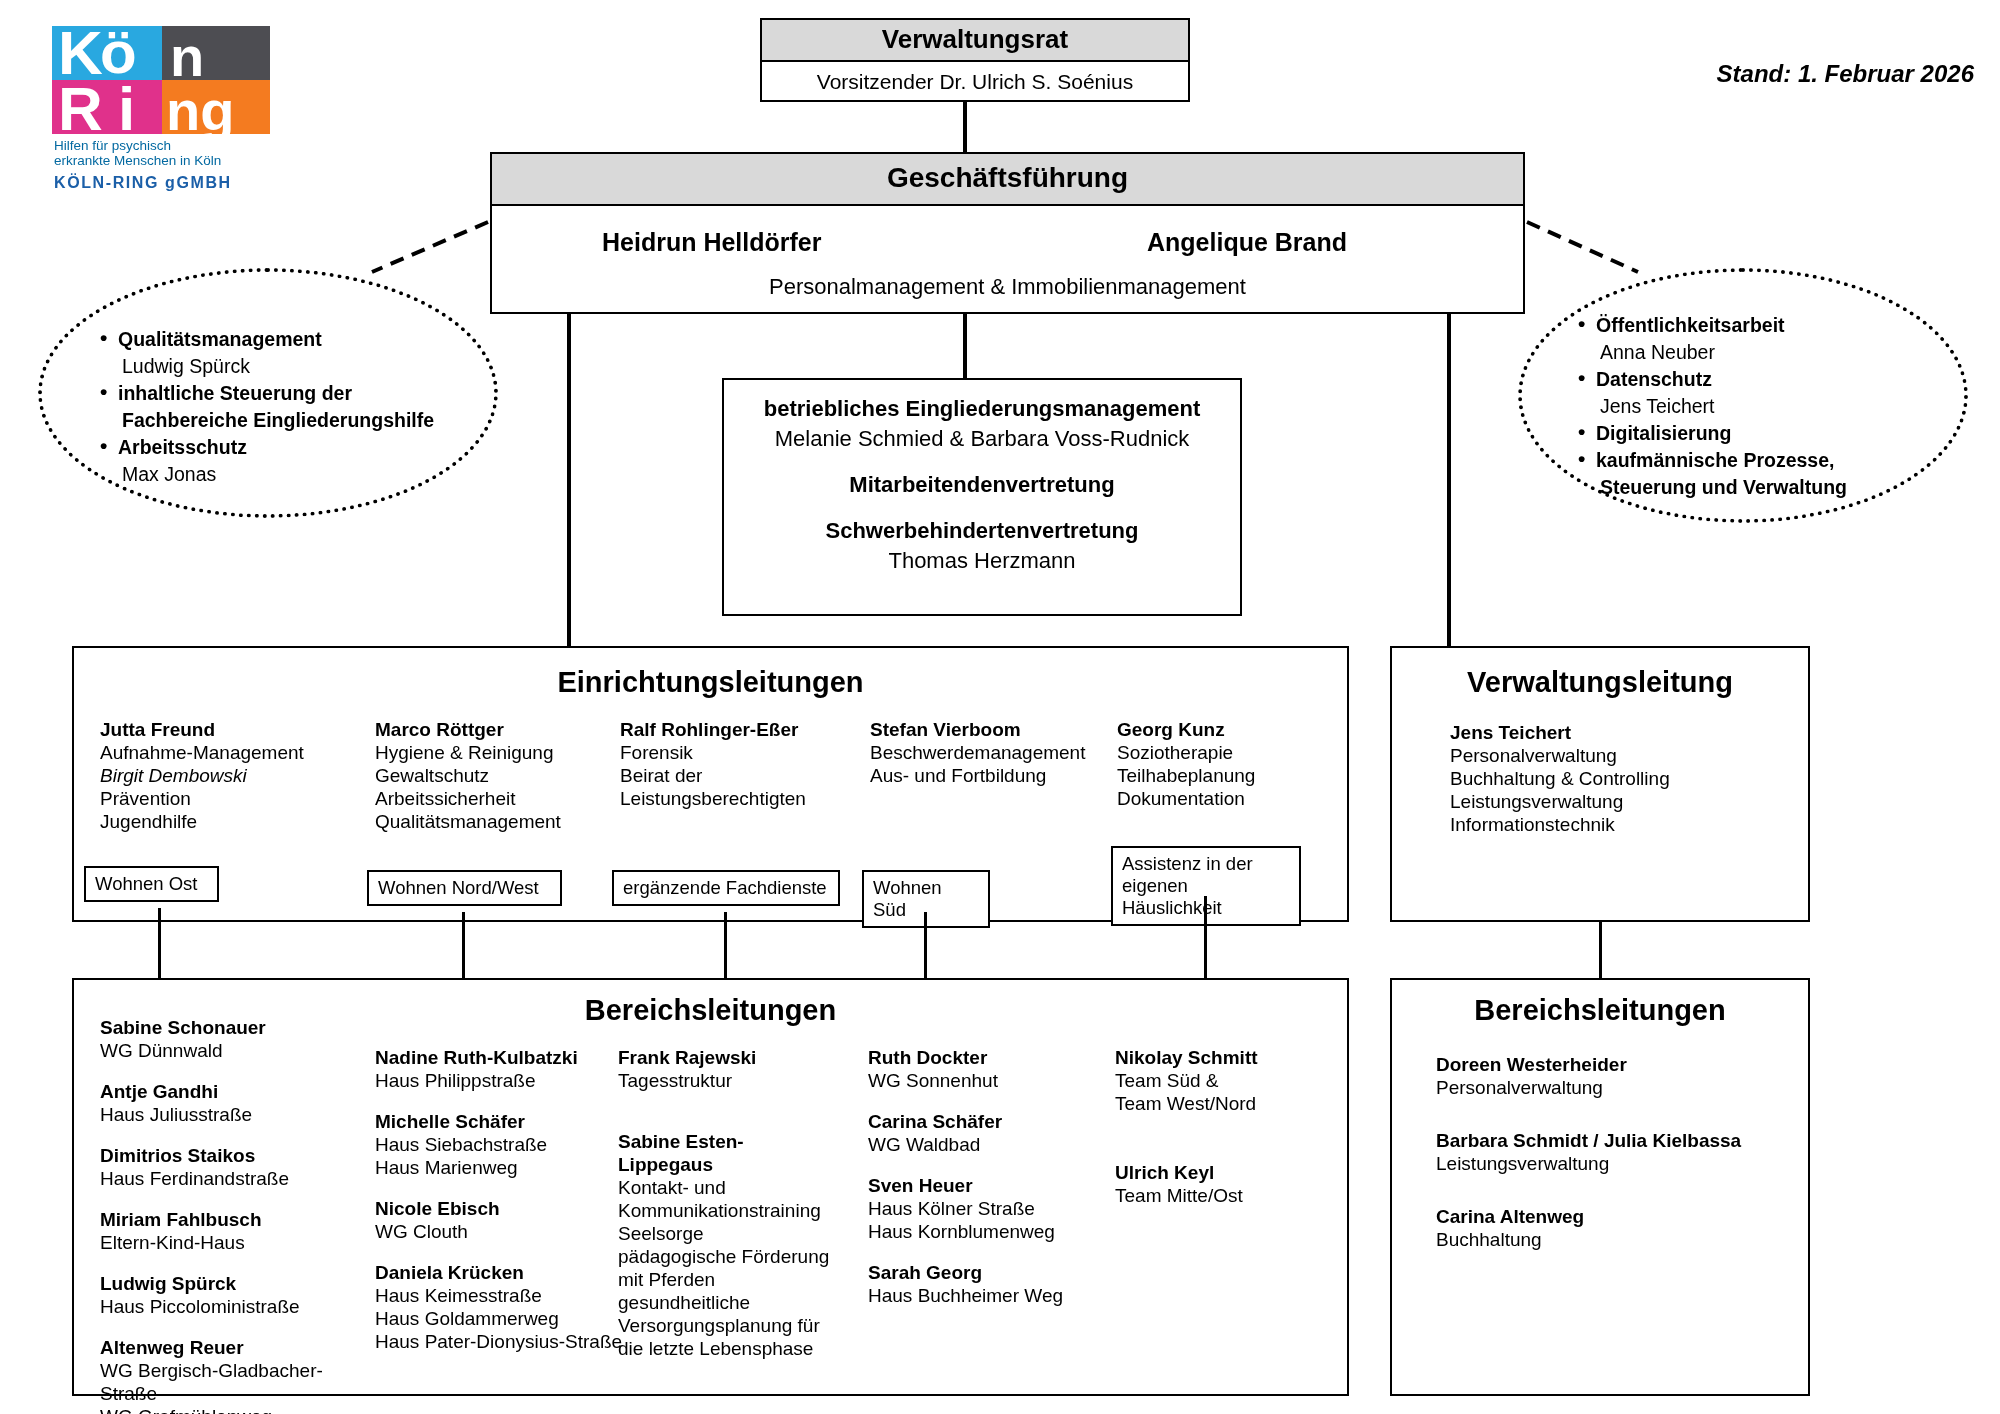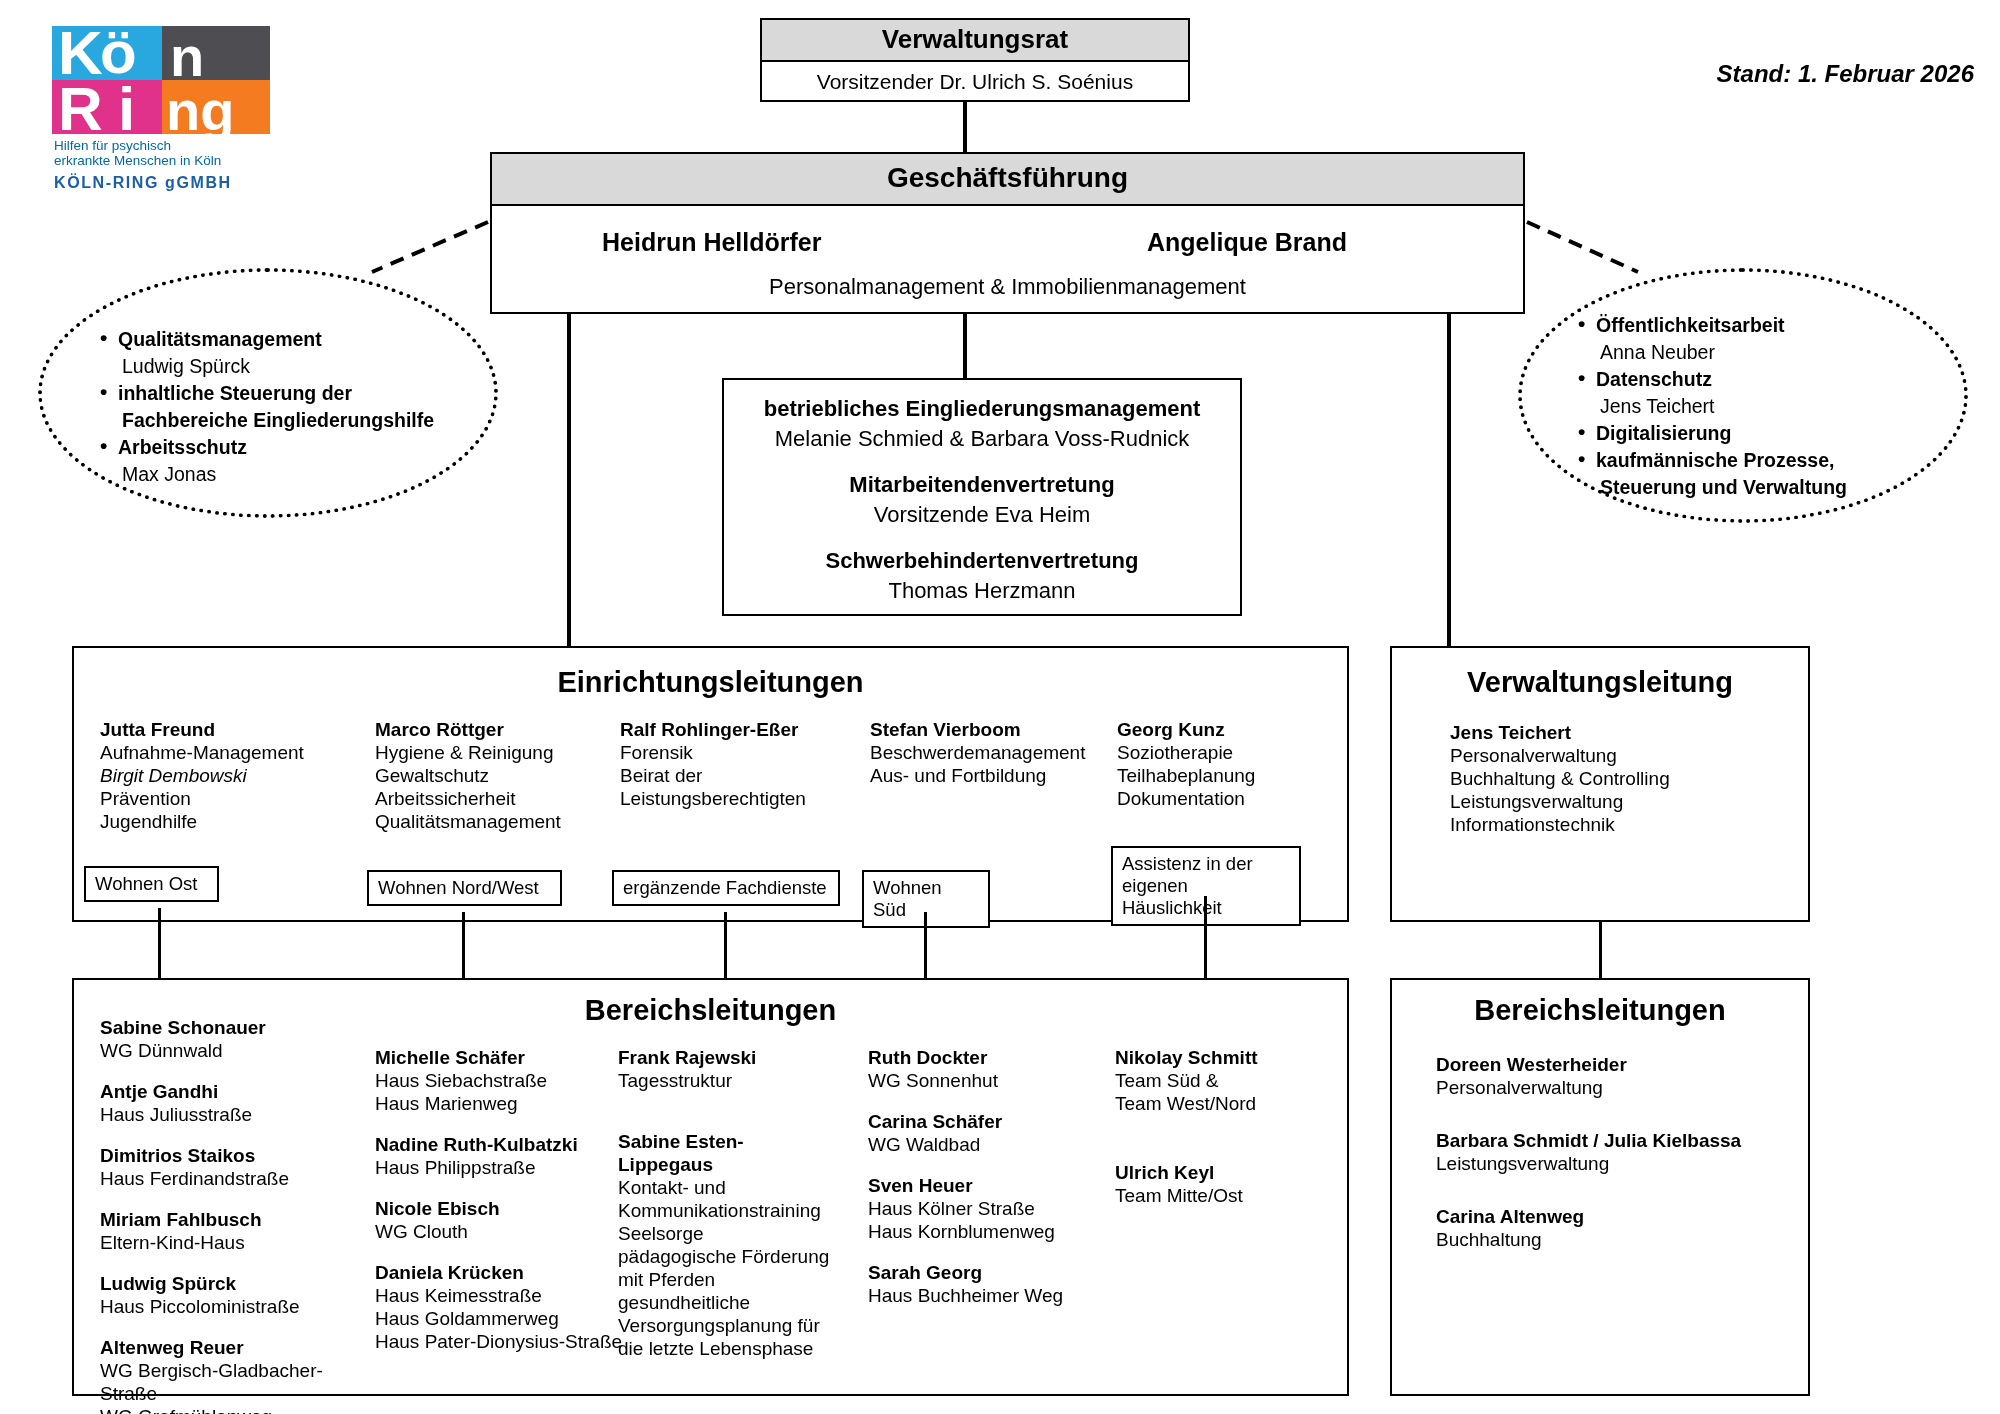--- a/index.html
+++ b/index.html
@@ -159,21 +159,20 @@
     </ul>
   </div>
 
   <div class="vline" style="left:963px;top:314px;height:64px;"></div>
   <div class="box" style="left:722px;top:378px;width:520px;height:238px;">
     <div style="padding:14px 10px 0 10px;text-align:center;">
       <div style="font-size:22px;font-weight:bold;line-height:30px;">betriebliches Eingliederungsmanagement</div>
       <div style="font-size:22px;line-height:30px;">Melanie Schmied &amp; Barbara Voss-Rudnick</div>
       <div style="height:16px;"></div>
       <div style="font-size:22px;font-weight:bold;line-height:30px;">Mitarbeitendenvertretung</div>
-      <div style="font-size:22px;line-height:30px;">Vorsitzende Eva Heim</div>
       <div style="height:16px;"></div>
       <div style="font-size:22px;font-weight:bold;line-height:30px;">Schwerbehindertenvertretung</div>
       <div style="font-size:22px;line-height:30px;">Thomas Herzmann</div>
     </div>
   </div>
 
   <div class="vline" style="left:567px;top:314px;height:334px;"></div>
   <div class="vline" style="left:1447px;top:314px;height:334px;"></div>
 
   <div class="box" style="left:72px;top:646px;width:1277px;height:276px;">
@@ -268,27 +267,27 @@
     <div class="person">
       <div class="nm">Altenweg Reuer</div>
       <div class="ln">WG Bergisch-Gladbacher-Straße</div>
       <div class="ln">WG Grafmühlenweg</div>
 
     </div>
   </div>
 
   <div class="col" style="left:375px;top:1046px;width:250px;">
     <div class="person">
+      <div class="nm">Nadine Ruth-Kulbatzki</div>
+      <div class="ln">Haus Philippstraße</div>
+    </div>
+    <div class="person">
       <div class="nm">Michelle Schäfer</div>
       <div class="ln">Haus Siebachstraße</div>
       <div class="ln">Haus Marienweg</div>
-    </div>
-    <div class="person">
-      <div class="nm">Nadine Ruth-Kulbatzki</div>
-      <div class="ln">Haus Philippstraße</div>
     </div>
     <div class="person">
       <div class="nm">Nicole Ebisch</div>
       <div class="ln">WG Clouth</div>
     </div>
     <div class="person">
       <div class="nm">Daniela Krücken</div>
       <div class="ln">Haus Keimesstraße</div>
       <div class="ln">Haus Goldammerweg</div>
       <div class="ln">Haus Pater-Dionysius-Straße</div>

